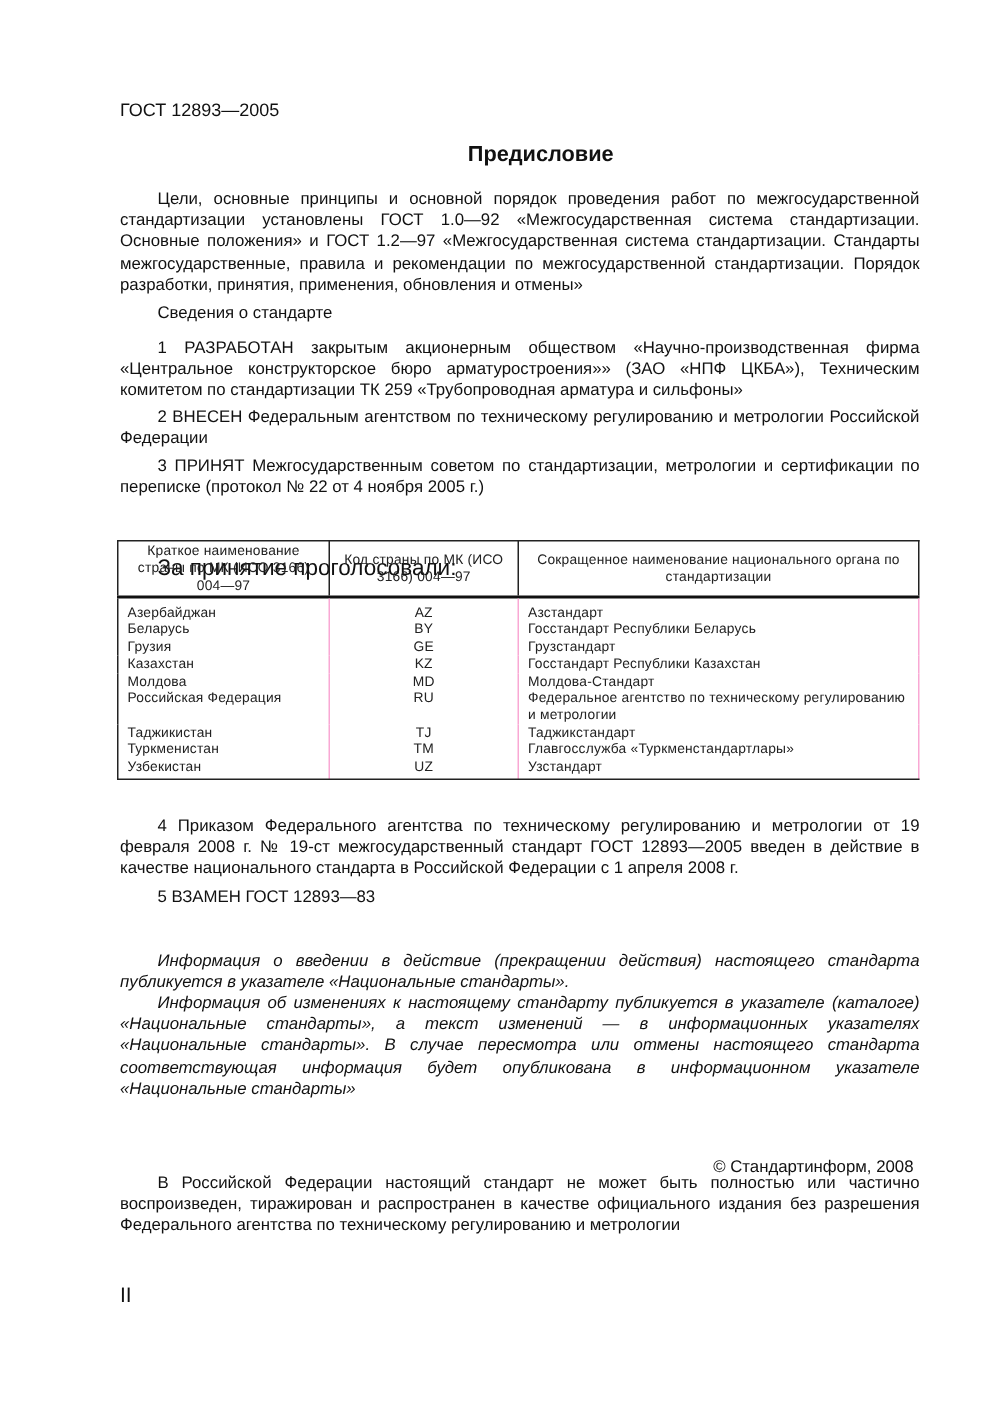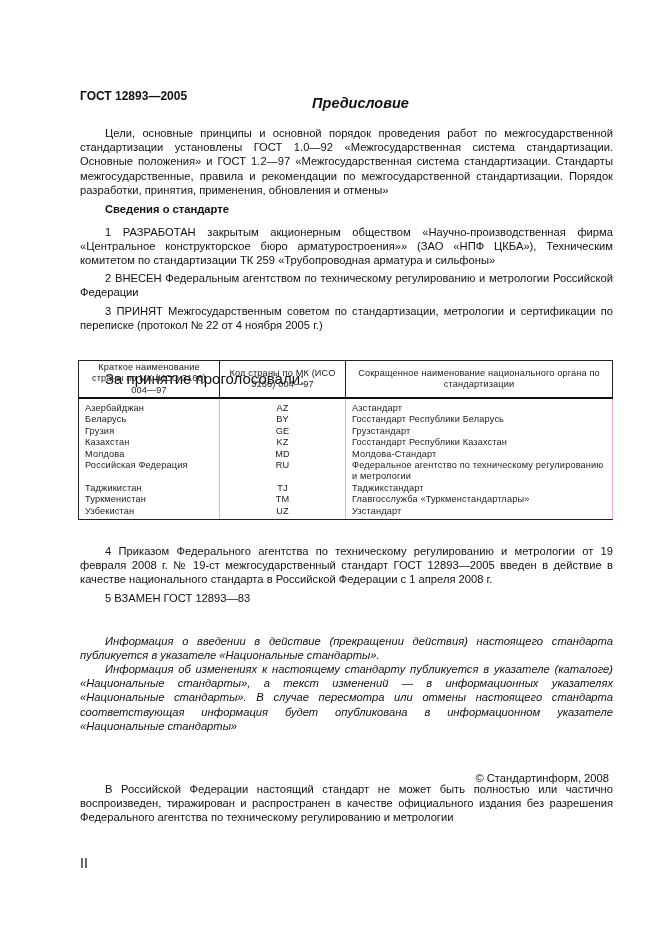--- a/index.html
+++ b/index.html
@@ -1,27 +1,27 @@
 <!DOCTYPE html>
 <html><head>
   <meta charset="utf-8">
   <style>
     html, body { margin: 0; padding: 0; background: #ffffff; }
     body {
       width: 661px; height: 936px; position: relative; overflow: hidden;
       font-family: "Liberation Sans", sans-serif; color: #111;
     }
     .abs { position: absolute; }
-    .doc-id { left: 80px; top: 66px; font-size: 12px; font-weight: bold; margin-top: 23px; }
-    .title { left: 0; width: 661px; top: 95px; text-align: center; font-size: 14.5px; font-weight: bold; padding-left: 60px; box-sizing: border-box; font-style: italic; }
+    .doc-id { left: 80px; top: 66px; font-size: 12px; font-weight: normal; }
+    .title { left: 0; width: 661px; top: 95px; text-align: center; font-size: 14.5px; font-weight: bold; padding-left: 60px; box-sizing: border-box; }
     .para {
       left: 80px; width: 533px; font-size: 11.2px; line-height: 14.2px;
       text-align: justify; text-indent: 25px;
     }
-    .heading-b { left: 105px; font-size: 11.2px; font-weight: bold; }
+    .heading-b { left: 105px; font-size: 11.2px; font-weight: normal; }
     .italic { font-style: italic; }
     .votes-label { left: 105px; font-size: 15px; margin-top: 30px; }
 
     table.votes {
       position: absolute; left: 78px; top: 360px; width: 535px;
       border-collapse: collapse; font-size: 9.2px; line-height: 11.4px;
       letter-spacing: 0.15px;
     }
     table.votes th {
       font-weight: normal; text-align: center; vertical-align: middle;

